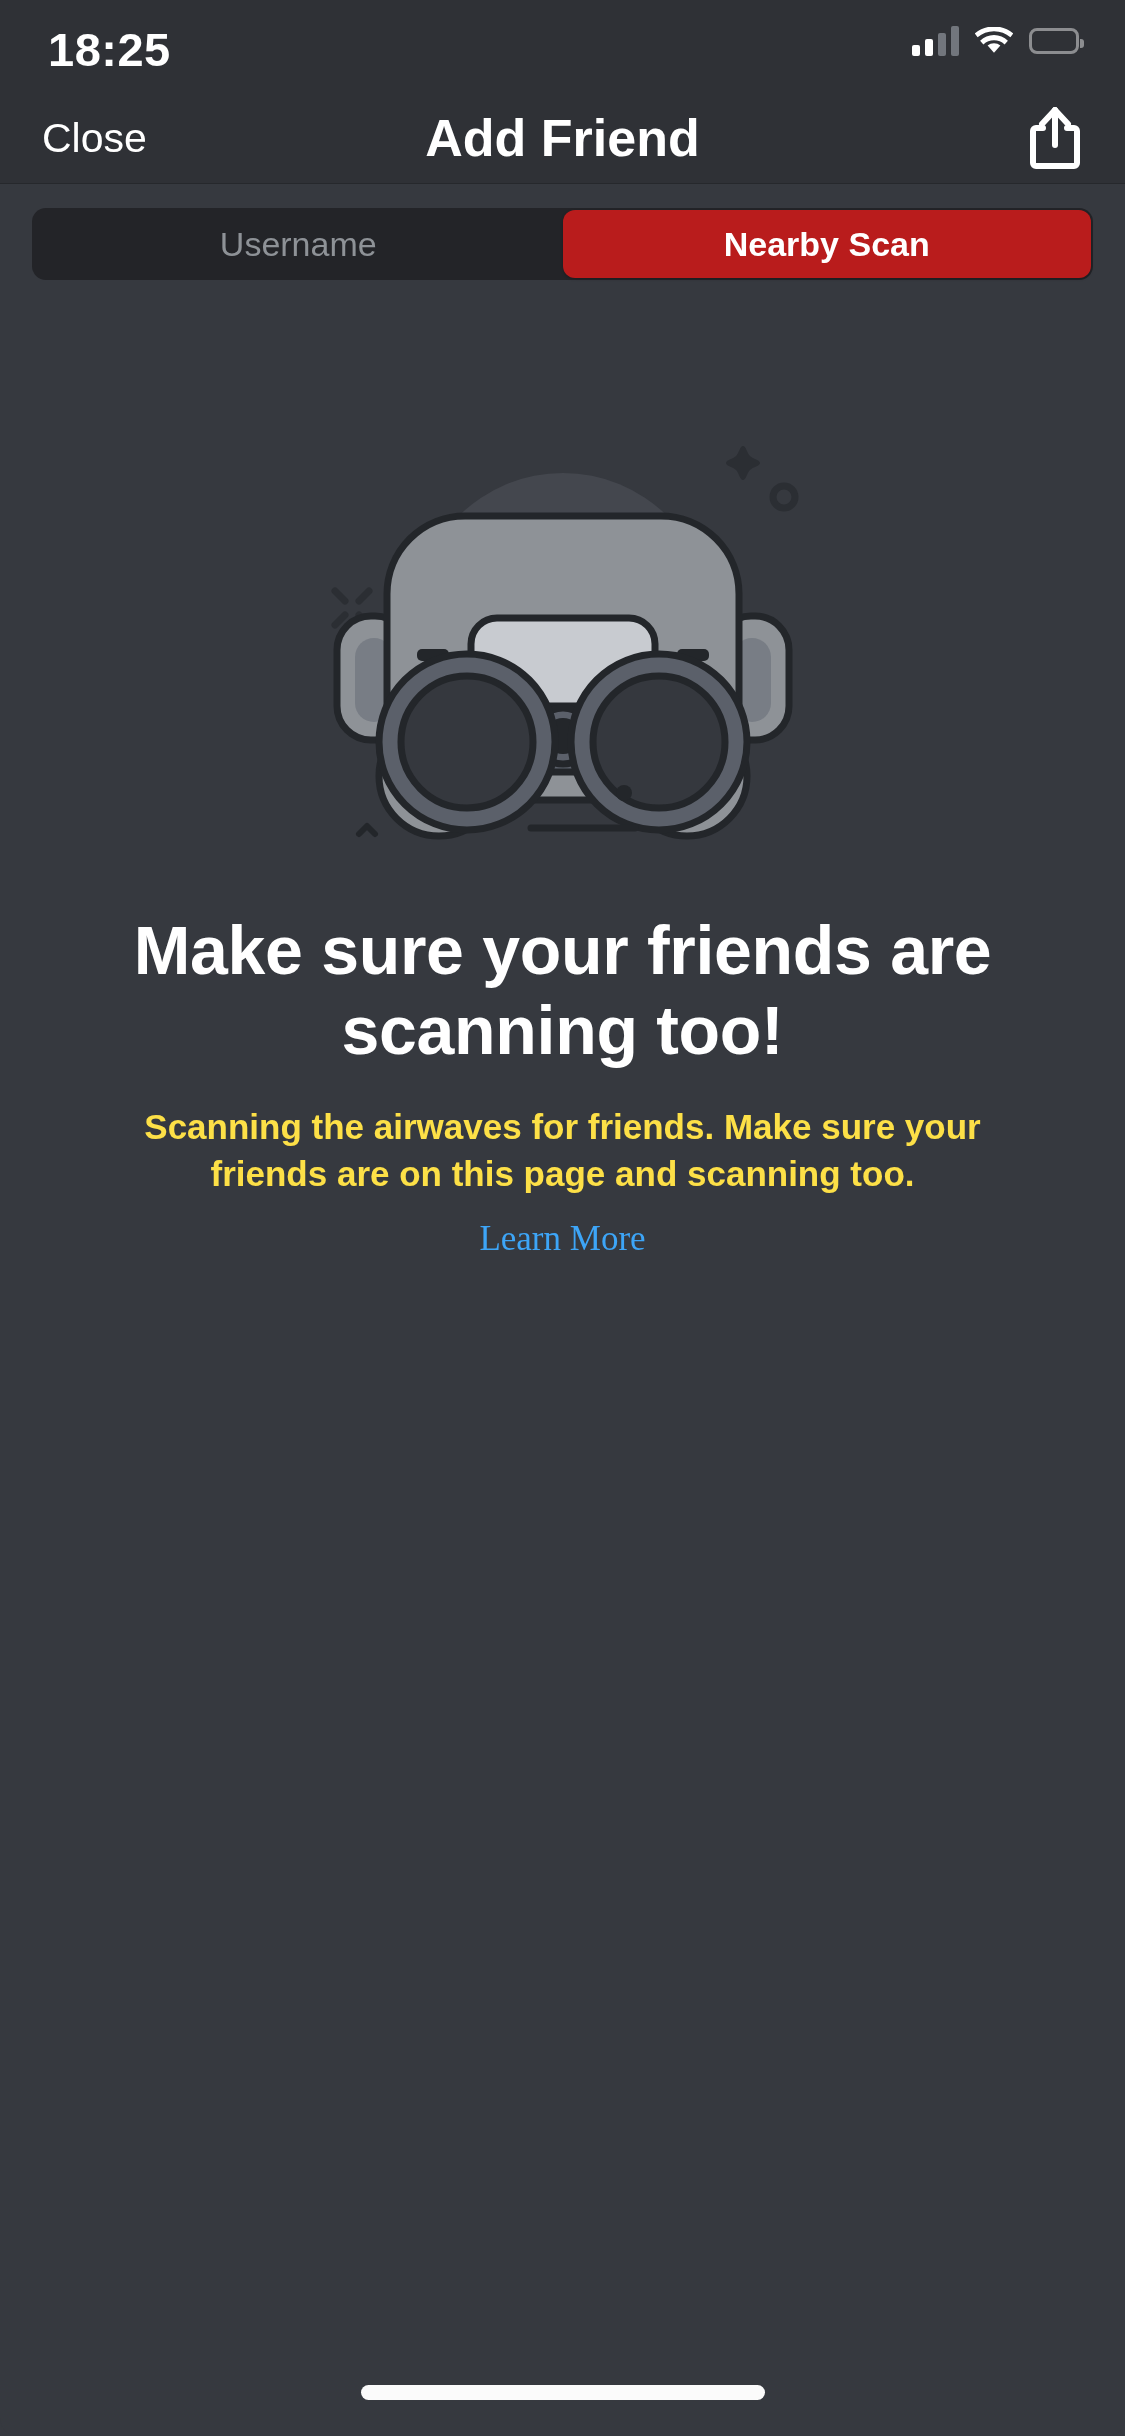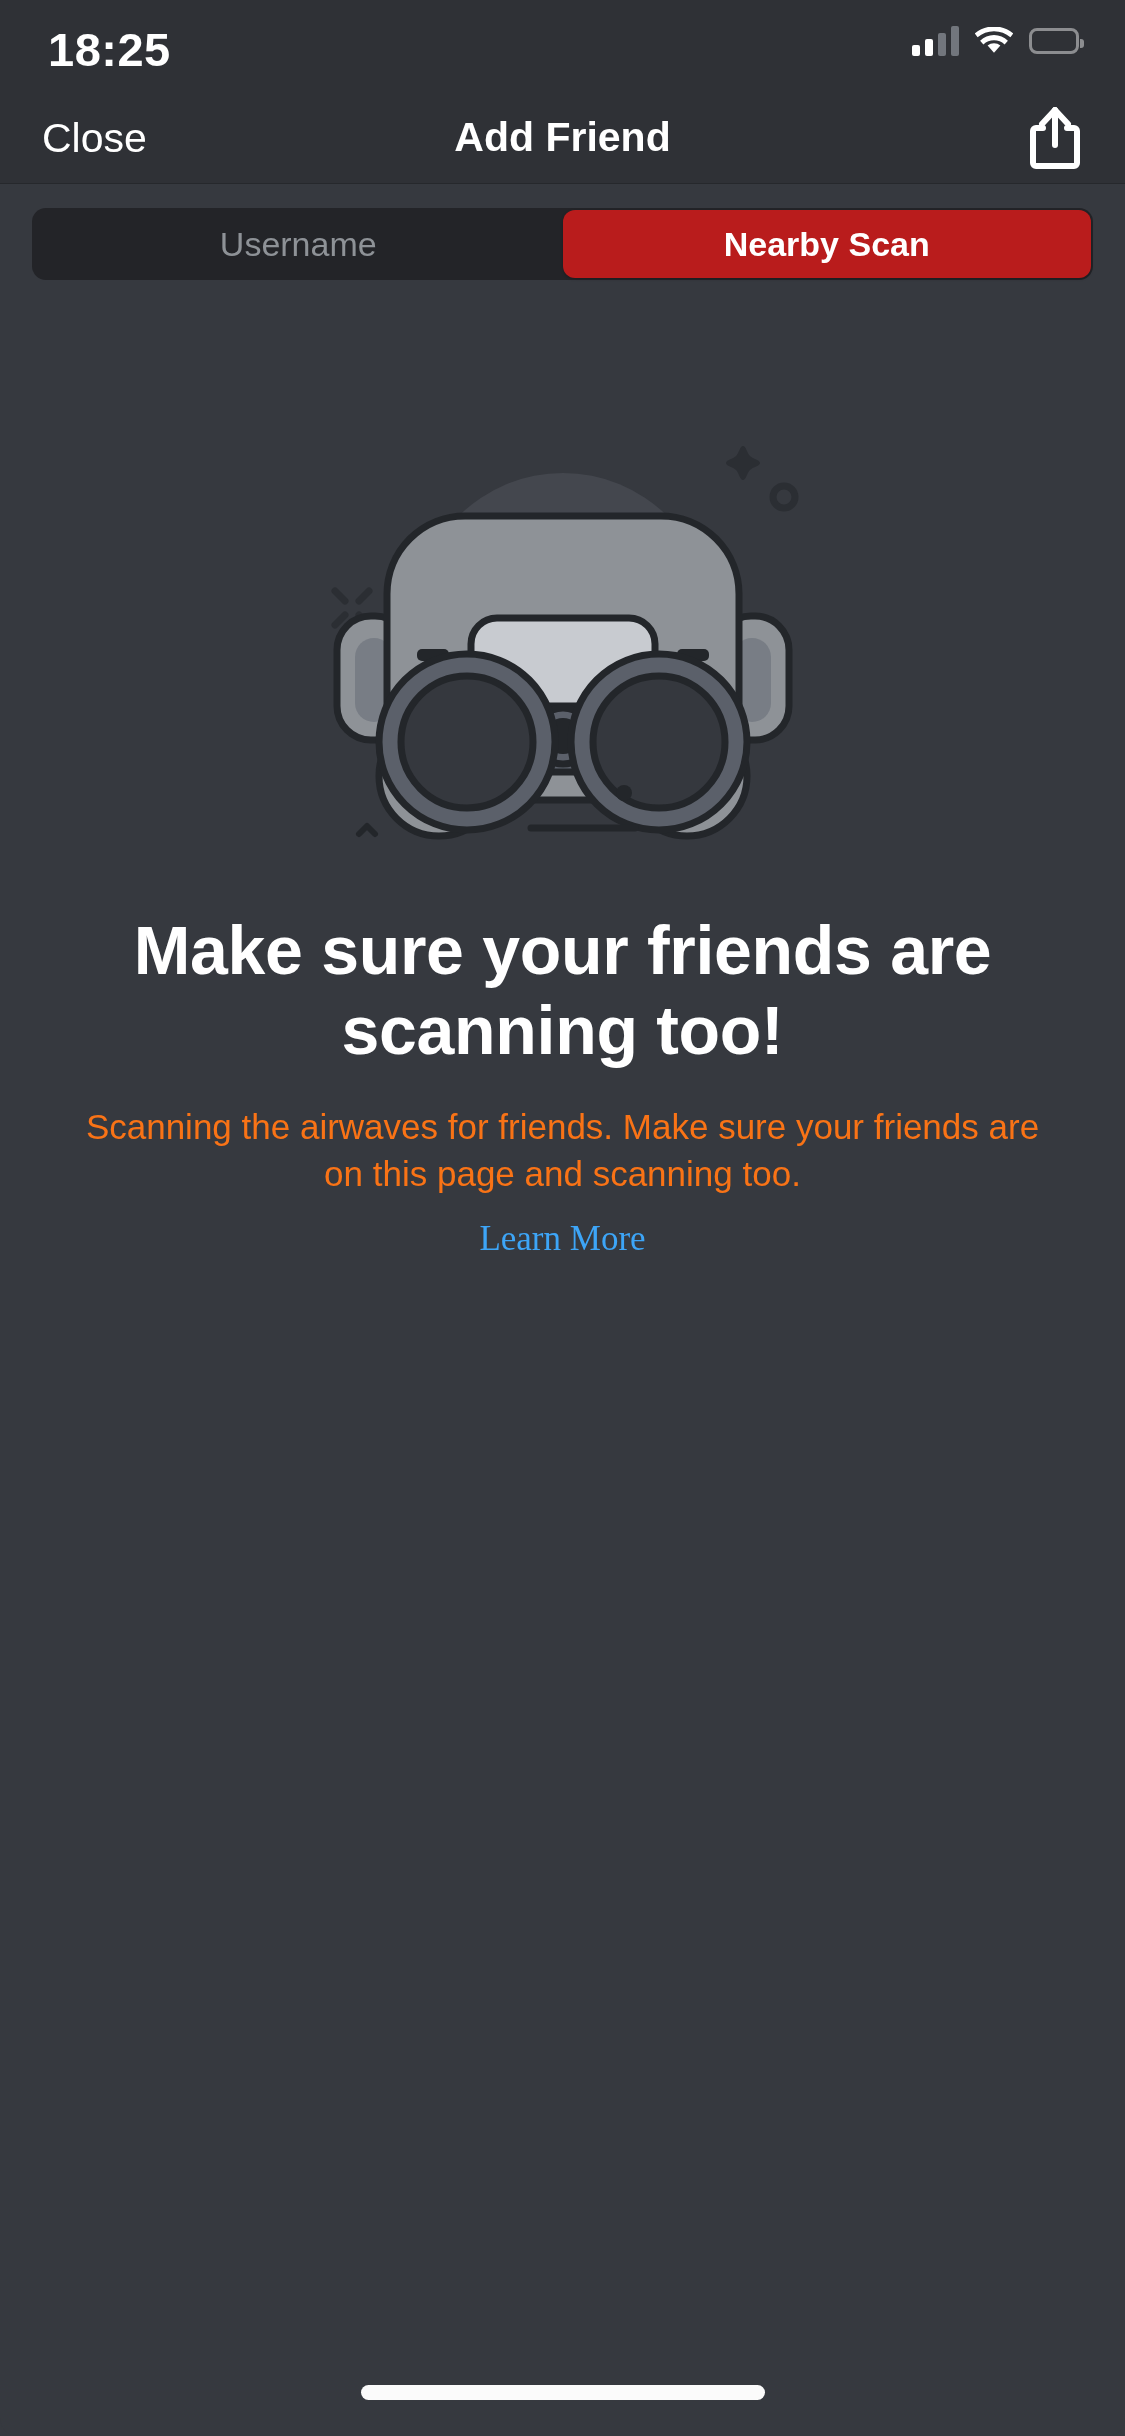--- a/index.html
+++ b/index.html
@@ -82,21 +82,21 @@
     font-size:41px;
     color:#ffffff;
     font-weight:400;
     background:none; border:none;
     font-family:"Liberation Sans", sans-serif;
     cursor:pointer;
   }
   .nav-title {
     width:100%;
     text-align:center;
-    font-size:41px;
+    font-size:52px;
     font-weight:700;
     color:#ffffff;
   }
   .nav-share {
     position:absolute;
     right:42px; top:50%;
     transform:translateY(-50%);
     width:56px; height:62px;
     cursor:pointer;
   }
@@ -158,22 +158,22 @@
     font-weight:700;
     color:#ffffff;
     letter-spacing:-0.3px;
   }
   .subtext {
     margin-top:34px;
     width:960px;
     text-align:center;
     font-size:35px;
     line-height:1.32;
-    color:#f97316;
-    font-weight:400;
+    color:#fde047;
+    font-weight:700;
   }
   .learn-more {
     margin-top:22px;
     font-size:35px;
     color:#3da5f7;
     text-decoration:none;
     cursor:pointer;
     background:none; border:none;
     font-family:Liberation Serif, serif;
   }

